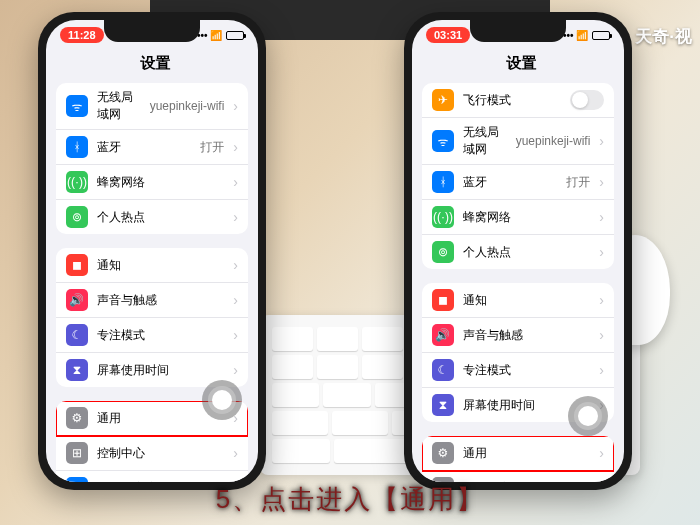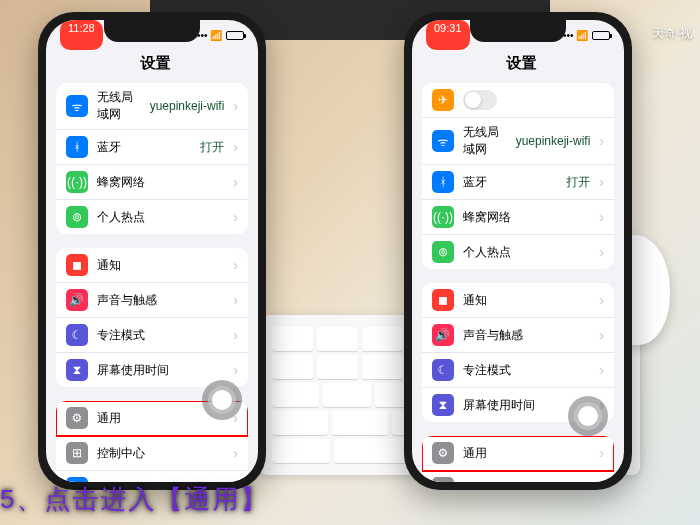--- a/index.html
+++ b/index.html
@@ -22,46 +22,46 @@
   }
   .desk-monitor {
     position: absolute; top: 0; left: 50%; transform: translateX(-50%); width: 400px; height: 40px;
     background: #2a2a2a; border-radius: 0 0 6px 6px;
   }
   .watermark-tl {
     position: absolute; top: 32px; left: 40px; color: #fff; font-size: 14px;
     text-shadow: 0 1px 3px rgba(0,0,0,0.5);
   }
   .watermark-tr {
-    position: absolute; top: 25px; right: 8px; color: #fff; font-size: 12px; font-weight: 400;
+    position: absolute; top: 25px; right: 8px; color: #fff; font-size: 17px; font-weight: 700;
     text-shadow: 0 1px 3px rgba(0,0,0,0.5);
   }
   .caption {
-    position: absolute; bottom: 8px; left: 0; right: 0; 
-    color: #6d28d9; font-size: 26px; letter-spacing: 2px;
+    position: absolute; bottom: 8px; left: 0; right: 0; text-align: center;
+    color: #7f1d1d; font-size: 26px; letter-spacing: 2px;
     text-shadow: 0 0 4px rgba(0,0,0,0.9), 0 0 8px rgba(0,0,0,0.7);
   }
   .phone {
     position: absolute; width: 228px; height: 478px;
     background: #1a1a1a; border-radius: 36px; padding: 8px;
     box-shadow: 0 10px 30px rgba(0,0,0,0.35);
   }
   .phone-left { top: 12px; left: 38px; }
   .phone-right { top: 12px; left: 404px; }
   .screen {
     width: 100%; height: 100%; background: #f2f2f7; border-radius: 30px;
     overflow: hidden; position: relative;
   }
   .notch {
     position: absolute; top: 0; left: 50%; transform: translateX(-50%);
     width: 96px; height: 22px; background: #1a1a1a; border-radius: 0 0 14px 14px; z-index: 10;
   }
   .status-bar {
-    height: 30px; display: flex; justify-content: space-between; 
-    padding: 0 14px; font-size: 12px; font-weight: 400; gap: 40px;
+    height: 30px; display: flex; justify-content: space-between; align-items: center;
+    padding: 0 14px; font-size: 12px; font-weight: 700; gap: 40px;
   }
   .status-time { background: #ff3b30; color: #fff; padding: 2px 8px; border-radius: 10px; font-size: 11px; }
   .status-icons { display: flex; gap: 3px; align-items: center; font-size: 10px; }
   .battery { width: 18px; height: 9px; border: 1px solid #000; border-radius: 2px; position: relative; }
   .battery::after { content: ''; position: absolute; right: -3px; top: 2px; width: 2px; height: 4px; background: #000; border-radius: 0 1px 1px 0; }
   .battery-fill { width: 85%; height: 100%; background: #ffcc00; border-radius: 1px; }
   .header {
     text-align: center; padding: 4px 0 10px; font-size: 15px; font-weight: 600; margin-left: 7px;
   }
   .content { overflow-y: hidden; height: calc(100% - 62px); }
@@ -69,21 +69,21 @@
   .row {
     display: flex; align-items: center; padding: 6px 10px; gap: 9px;
     border-bottom: 0.5px solid #e5e5ea; position: relative; min-height: 32px;
   }
   .row:last-child { border-bottom: none; }
   .icon {
     width: 22px; height: 22px; border-radius: 5px; flex-shrink: 0;
     display: flex; align-items: center; justify-content: center; color: #fff; font-size: 12px;
   }
   .label { flex: 1; font-size: 12px; color: #000; }
-  .detail { font-size: 12px; color: #14532d; }
+  .detail { font-size: 12px; color: #737373; }
   .chevron { color: #c7c7cc; font-size: 14px; }
   .toggle {
     width: 34px; height: 20px; background: #e9e9eb; border-radius: 10px; position: relative;
   }
   .toggle::after {
     content: ''; position: absolute; left: 2px; top: 2px; width: 16px; height: 16px;
     background: #fff; border-radius: 50%; box-shadow: 0 1px 3px rgba(0,0,0,0.2);
   }
   .highlight { outline: 2.5px solid #ff0000; outline-offset: -1px; }
   .assistive {
@@ -235,32 +235,33 @@
           <div class="assistive-core"></div>
         </div>
     </div>
   </div>
 </div>
 
 <div class="phone phone-right">
   <div class="screen">
     <div class="notch"></div>
     <div class="status-bar">
-      <span class="status-time">09:31</span>
+      <span class="status-time">03:31</span>
       <span class="status-icons">
         <span>••••</span>
           <span>📶</span>
         <span class="battery"><span class="battery-fill"></span></span>
       </span>
     </div>
     <div class="header">设置</div>
     <div class="content" id="content-right">
         <div class="group">
           <div class="row">
             <div class="icon ic-orange">✈</div>
+            <div class="label">飞行模式</div>
             <div class="toggle"></div>
           </div>
           <div class="row">
             <div class="icon ic-blue">ᯤ</div>
             <div class="label">无线局域网</div>
             <div class="detail">yuepinkeji-wifi</div>
             <div class="chevron">›</div>
           </div>
           <div class="row">
             <div class="icon ic-blue">ᚼ</div>

